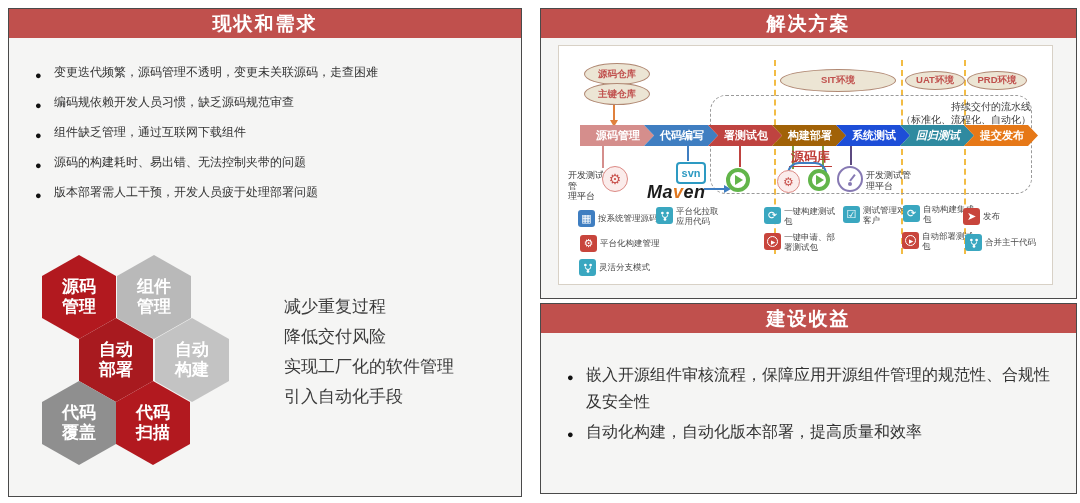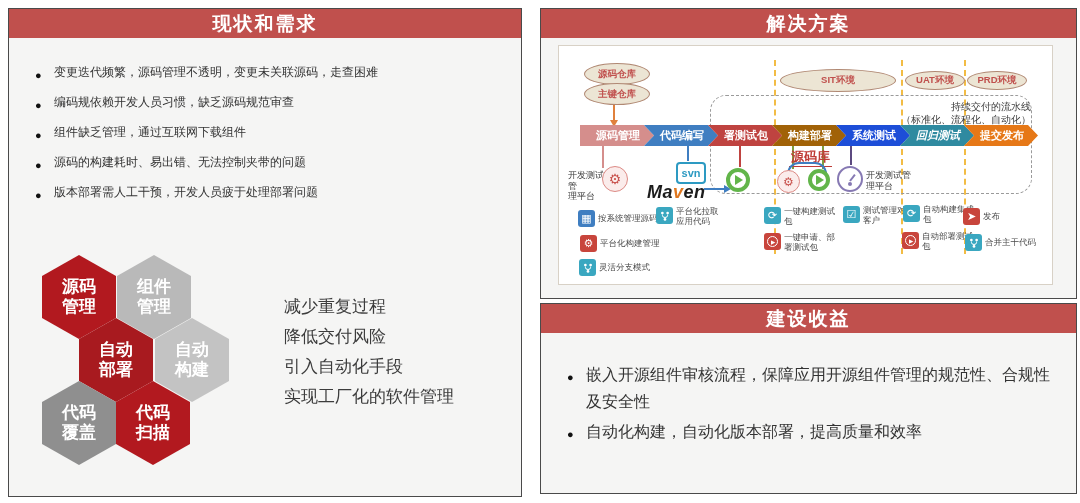--- a/index.html
+++ b/index.html
@@ -108,22 +108,22 @@
     <span>覆盖</span>
   </div>
   <div class="hex" style="left: 107px; top: 372px; background-color: rgb(178, 25, 31);">
     <span>代码</span>
     <span>扫描</span>
   </div>
 
   <div class="benefit-text">
     <div>减少重复过程</div>
     <div>降低交付风险</div>
+    <div>实现工厂化的软件管理</div>
     <div>引入自动化手段</div>
-    <div>实现工厂化的软件管理</div>
   </div>
 </section>
 
 <section class="panel" id="solution-panel">
   <div class="panel-header">
     <span>解决方案</span>
   </div>
   <div class="card">
 
     <div class="abs oval" style="left:25px;top:17px;width:64px;height:20px">

